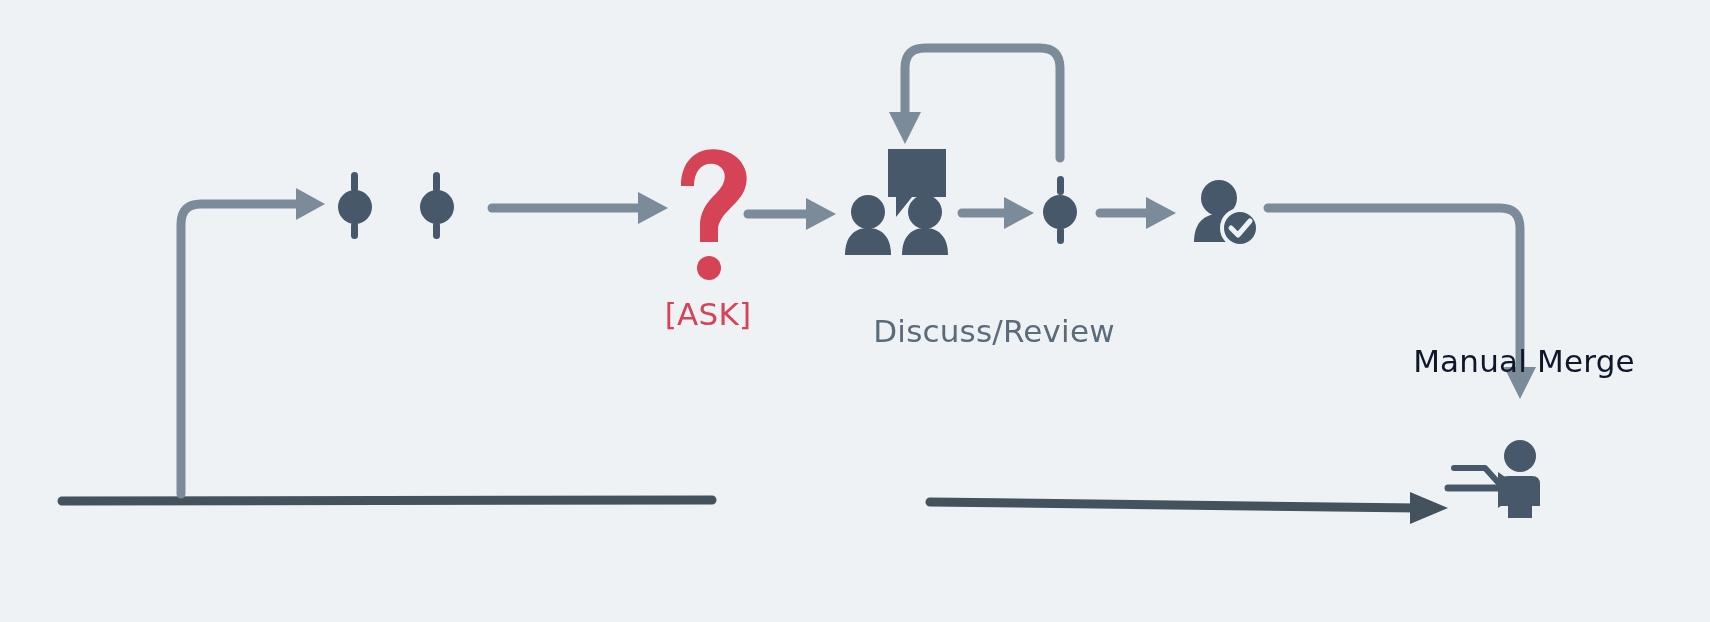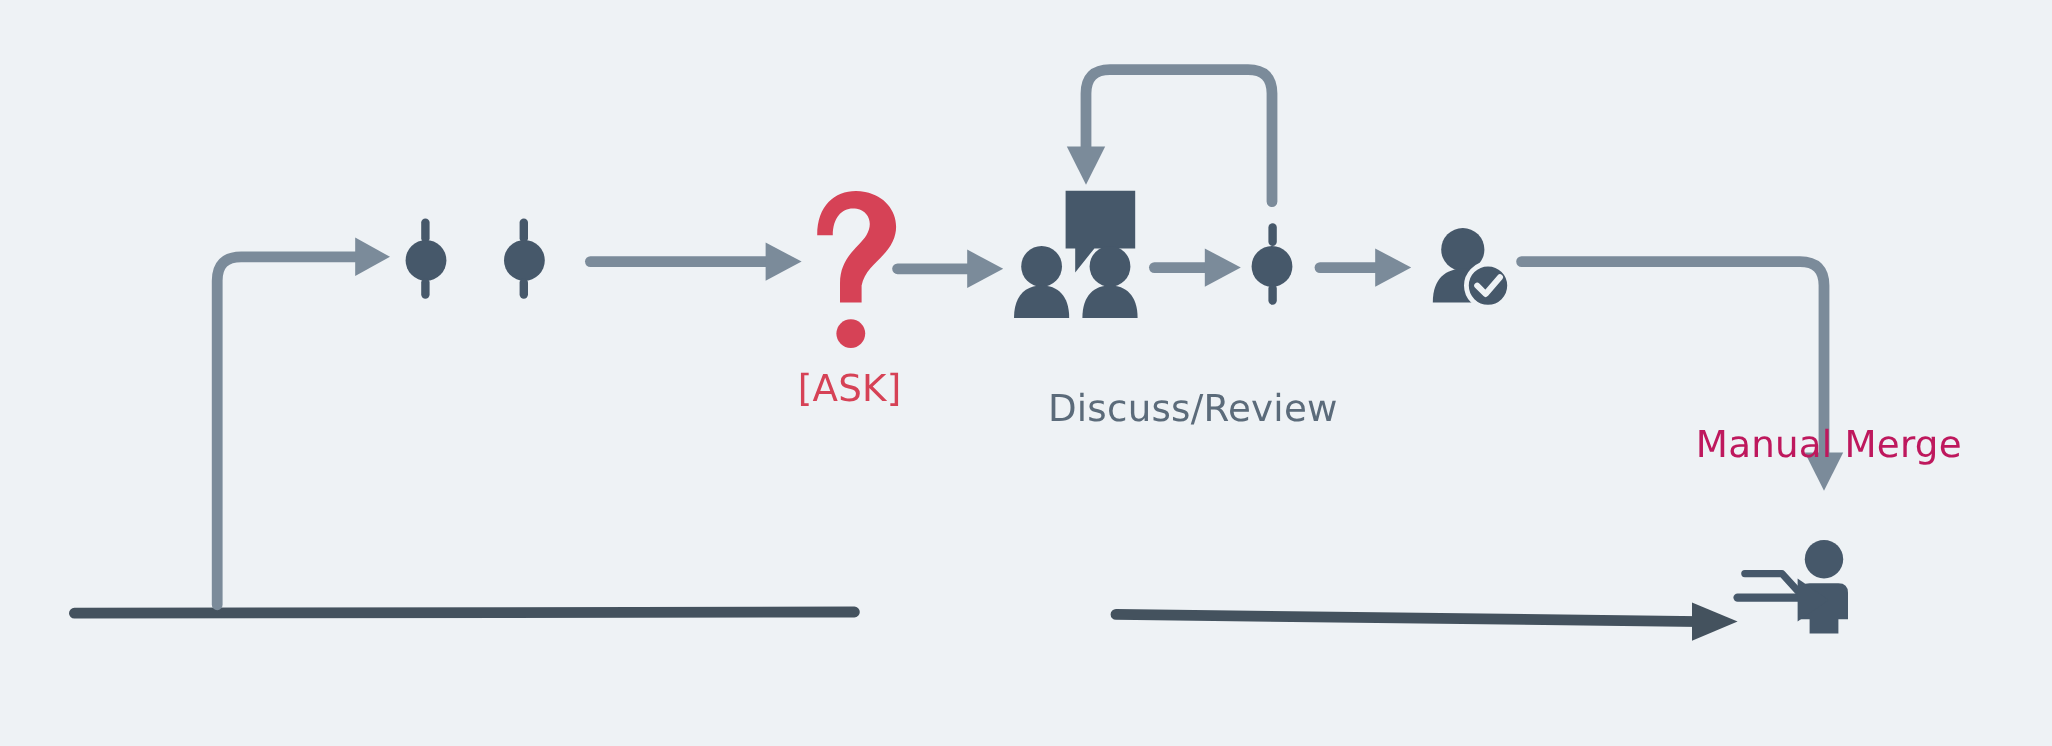--- a/index.html
+++ b/index.html
@@ -4,21 +4,21 @@
 <title>Git Workflow Diagram</title>
 <style>
   html,body{margin:0;padding:0;}
   body{
     width:1710px;height:622px;
     background:#eef2f5;
     font-family:"DejaVu Sans","Liberation Sans",sans-serif;
     overflow:hidden;
     position:relative;
   }
-  #stage{position:absolute;left:0;top:16px;width:1710px;height:446px;text-decoration:underline;}
+  #stage{position:absolute;left:0;top:6px;width:1710px;height:446px;text-decoration:underline;}
   svg#diagram{position:absolute;left:0;top:0;width:1710px;height:622px;display:block;}
   .lbl{
     position:absolute;
     font-family:"DejaVu Sans","Liberation Sans",sans-serif;
     font-weight:400;
     white-space:nowrap;
     letter-spacing:0.2px;
   }
   #label-ask{
     color:#d64256;
@@ -27,21 +27,21 @@
     transform:translateX(-50%);
   }
   #label-discuss{
     color:#5b6b7a;
     font-size:31px;
     left:994px;top:290px;
     transform:translateX(-50%);
     margin-top:17px;
   }
   #label-manual-merge{
-    color:#be185d;
+    color:#0f172a;
     font-size:31px;
     left:1524px;top:337px;
     transform:translateX(-50%);
   }
   #label-main-branch{
     color:#38475a;
     font-size:31px;
     left:828px;top:506px;
     transform:translateX(-50%);
   }

